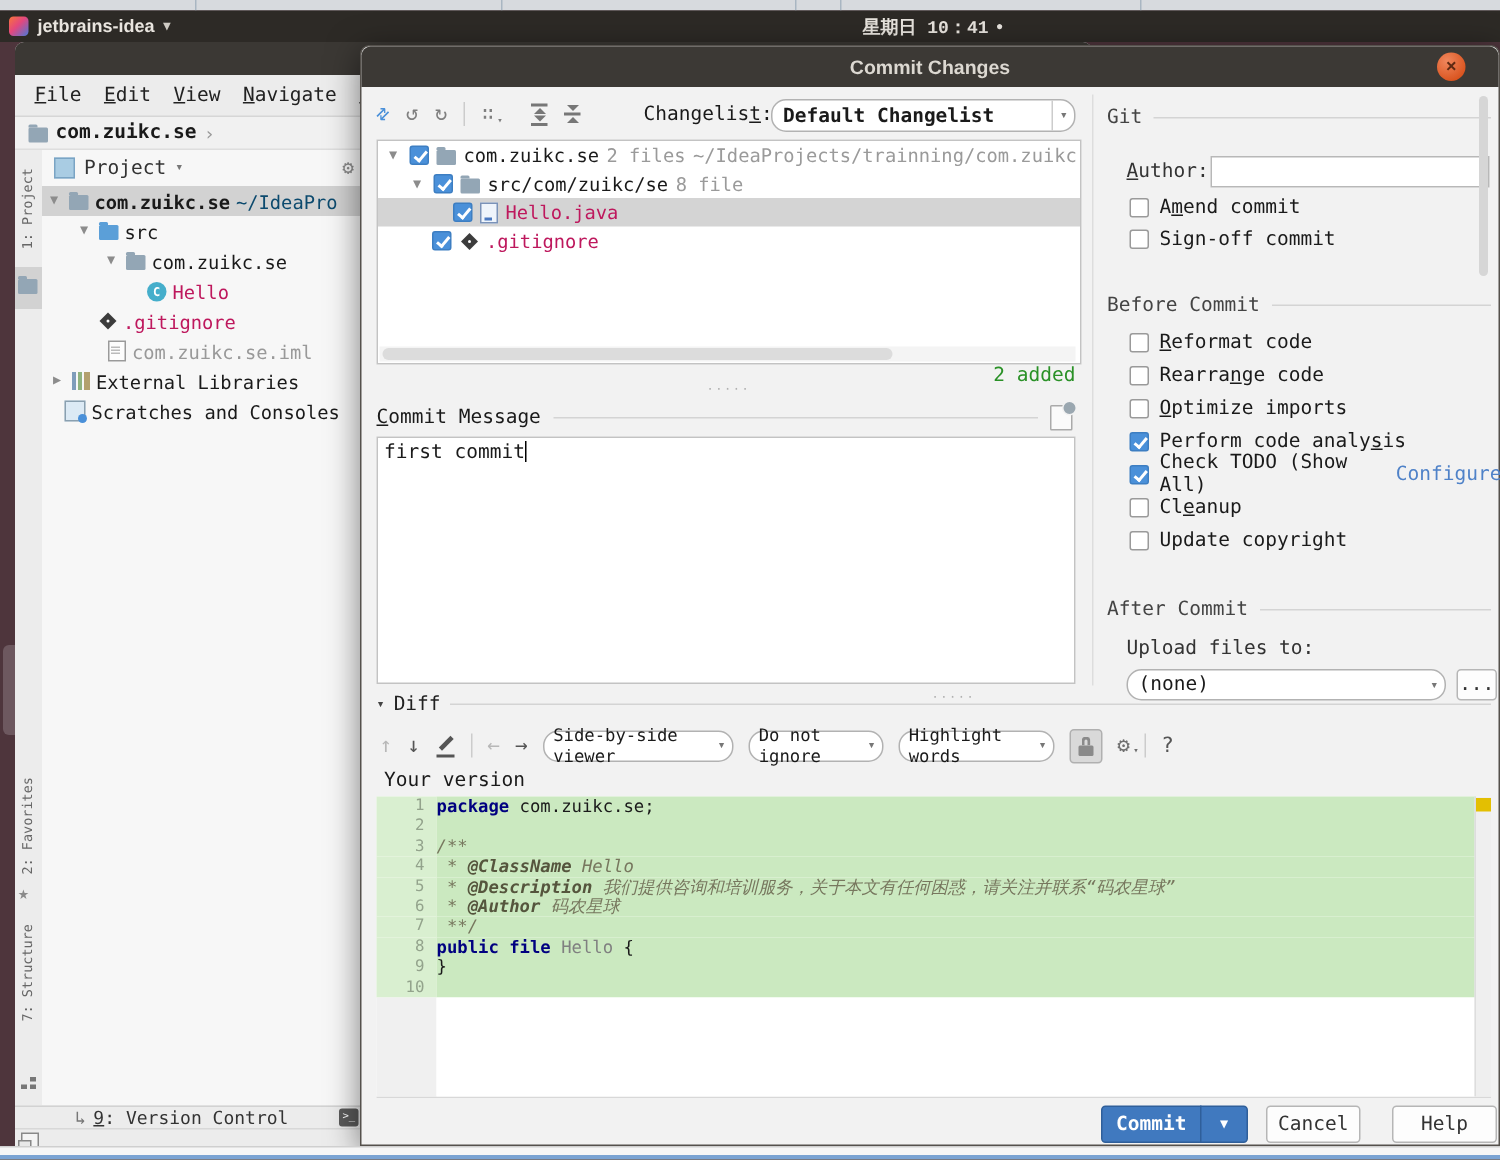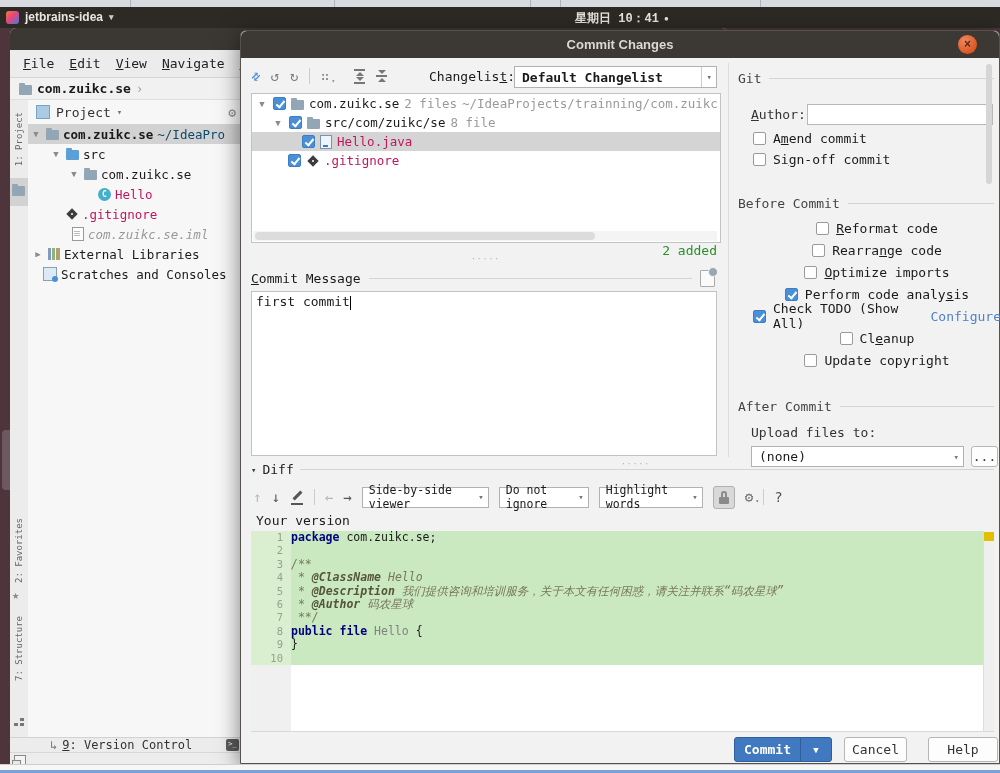--- a/index.html
+++ b/index.html
@@ -38,21 +38,21 @@
   .grid-ic{position:absolute;left:4px;top:618px;width:10px;height:8px;}
   .grid-ic i{position:absolute;width:4px;height:3px;background:#777;}
   .project{left:18px;top:72px;width:214px;height:637px;background:#f7f7f7;border-right:1px solid #cfcfcf;overflow:hidden;}
   .p-header{height:24px;display:flex;align-items:center;gap:6px;padding-left:8px;color:#333;}
   .p-hicon{width:12px;height:12px;background:#a9cce3;border:1px solid #7aa4c4;}
   .p-gear{position:absolute;right:6px;top:5px;color:#8a8a8a;font-size:13px;}
   .p-row{height:20px;display:flex;align-items:center;gap:4px;white-space:nowrap;font-size:12.5px;}
   .p-row.sel{background:#d2d2d2;}
   .p-label.b{font-weight:bold;}
   .green{color:#be185d;}
-  .grey{color:#999;font-style:italic;}
+  .grey{color:#999;}
   .p-extra{color:#0c4a6e;}
   .tree-arrow{color:#8c8c8c;font-size:9px;width:12px;text-align:center;flex:none;}
   .status-tabs{left:0;top:709px;width:100%;height:15px;background:#ececec;border-top:1px solid #d2d2d2;
                display:flex;align-items:center;gap:34px;padding-left:40px;box-sizing:border-box;font-size:12px;color:#333;}
   .stab{display:flex;align-items:center;gap:5px;}
   .ide-bottom{left:0;top:724px;width:100%;height:14px;background:#ececec;border-top:1px solid #d8d8d8;}
   .sq-ic{position:absolute;left:4px;top:2px;width:10px;height:10px;border:1px solid #888;background:#f4f4f4;}
   .sq-ic::after{content:"";position:absolute;left:-3px;bottom:-3px;width:7px;height:7px;border:1px solid #888;background:#e8e8e8;}
 
   
@@ -99,21 +99,21 @@
   
   .dialog{left:240px;top:30px;width:760px;height:734px;background:#f2f2f2;border:1px solid #55514c;
           border-radius:6px 6px 0 0;box-sizing:border-box;box-shadow:0 4px 22px rgba(0,0,0,.5);}
   .dlg-title{left:0;top:0;width:100%;height:27px;background:#3c3935;border-radius:6px 6px 0 0;
              text-align:center;line-height:27px;font-family:"Liberation Sans",sans-serif;font-weight:bold;
              font-size:13px;color:#dcd8d1;}
   .close-btn{position:absolute;right:22px;top:4px;width:19px;height:19px;border-radius:50%;
              background:radial-gradient(circle at 35% 30%,#f0875d,#d9541f 75%);color:#5e2912;
              font-size:12px;line-height:18px;text-align:center;font-weight:bold;}
   .dlg-toolbar{left:10px;top:32px;height:26px;display:flex;align-items:center;gap:11px;}
-  .combo{display:inline-flex;align-items:center;background:#fff;border:1px solid #b2b2b2;border-radius:0;
+  .combo{display:inline-flex;align-items:center;background:#fff;border:1px solid #b2b2b2;border-radius:10px;
          box-sizing:border-box;padding:0 4px 0 7px;height:22px;}
   .combo .arr{margin-left:auto;color:#777;font-size:9px;padding-left:6px;}
   .cl-label{position:absolute;left:188px;top:38px;}
   .cl-combo{position:absolute;left:273px;top:35px;width:203px;font-weight:bold;}
   .cl-combo .arr{border-left:1px solid #ccc;padding-left:5px;height:100%;display:flex;align-items:center;}
 
   .d-tree{left:10px;top:62px;width:468px;height:148px;background:#fff;border:1px solid #c3c3c3;overflow:hidden;}
   .d-row{height:19px;display:flex;align-items:center;gap:5px;white-space:nowrap;font-size:12.5px;}
   .d-row.sel{background:#d4d4d4;}
   .d-meta{color:#9a9a9a;}
@@ -128,21 +128,21 @@
   .cm-row{left:10px;top:238px;width:464px;height:18px;display:flex;align-items:center;gap:8px;}
   .hline{flex:1;height:1px;background:#d4d4d4;}
   .cm-box{left:10px;top:260px;width:466px;height:165px;background:#fff;border:1px solid #c3c3c3;
           box-sizing:border-box;padding:2px 4px;}
   .caret-line{display:inline-block;width:1px;height:14px;background:#000;vertical-align:middle;}
   .vdiv{left:487px;top:32px;width:1px;height:394px;background:#dddddd;}
 
   .sec-hdr{position:absolute;left:497px;width:256px;display:flex;align-items:center;gap:8px;color:#444;}
   .rp-label{color:#333;}
   .fld{background:#fff;border:1px solid #b8b8b8;box-sizing:border-box;}
-  .cbrow{display:flex;align-items:center;gap:7px;height:22px;justify-content:center;}
+  .cbrow{display:flex;align-items:center;gap:7px;height:22px;}
   .link{color:#4f82c8;margin-left:2px;}
   .vscroll{left:745px;top:33px;width:6px;height:120px;background:#d6d6d6;border-radius:3px;}
 
   .diff-hdr{left:10px;top:431px;width:743px;display:flex;align-items:center;gap:6px;color:#222;}
   .diff-toolbar{left:12px;top:453px;height:26px;display:flex;align-items:center;gap:10px;font-size:11.5px;}
   .sm-combo{height:21px;padding:0 4px 0 6px;}
   .lock-btn{width:20px;height:21px;background:#d9d9d9;border:1px solid #b0b0b0;border-radius:3px;
             display:flex;align-items:center;justify-content:center;}
   .qmark{color:#555;font-size:14px;}
   .your-version{left:15px;top:482px;}

